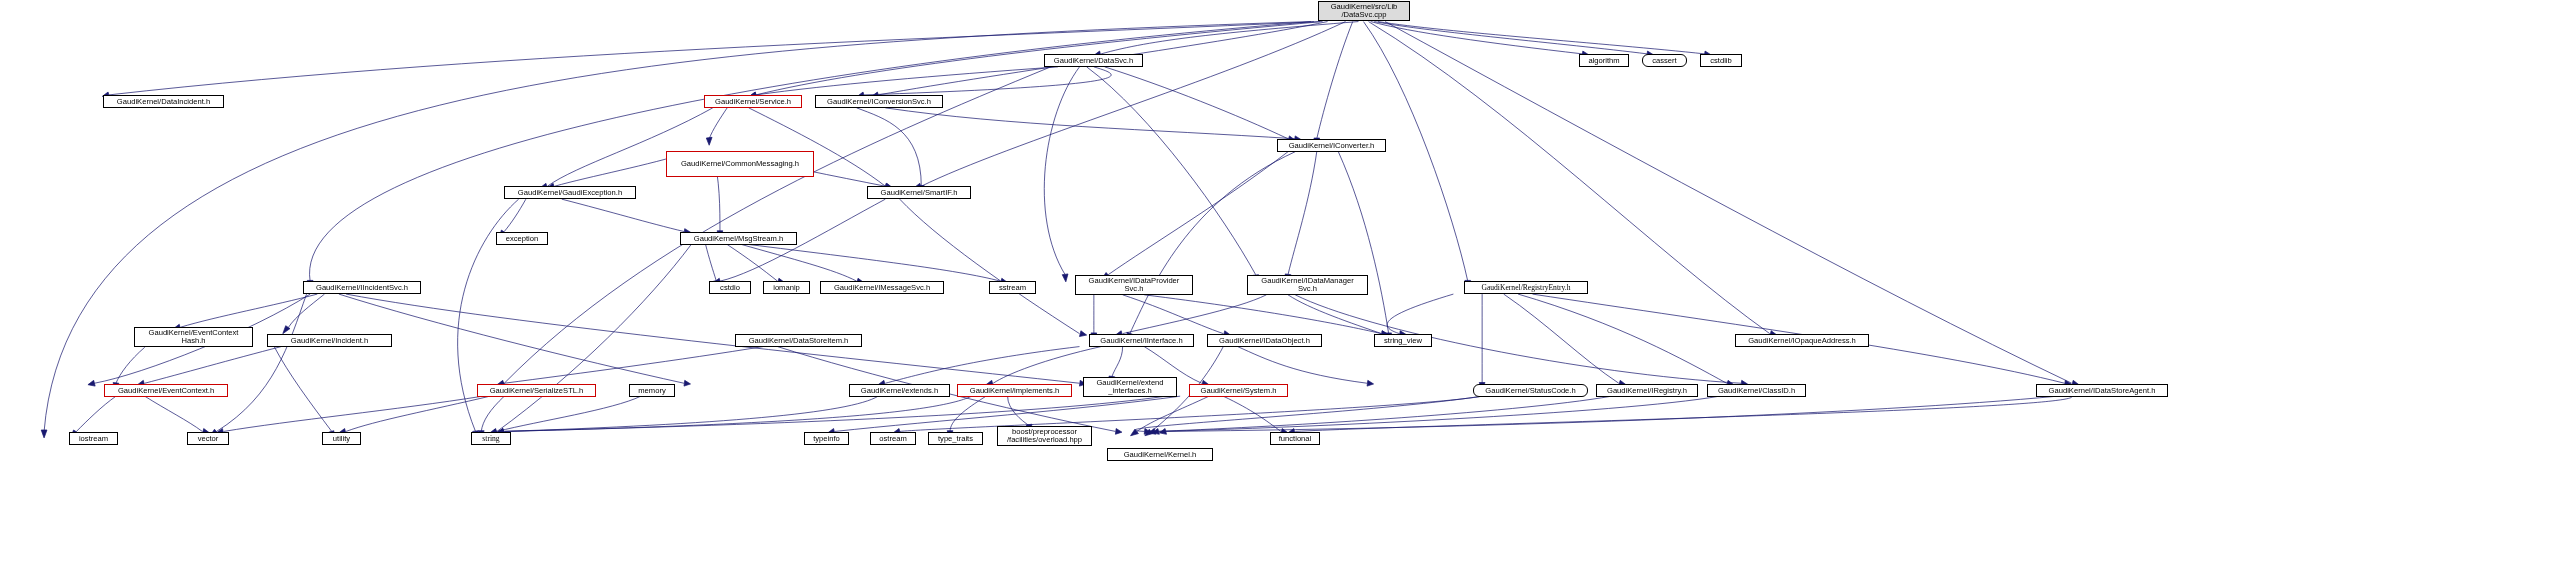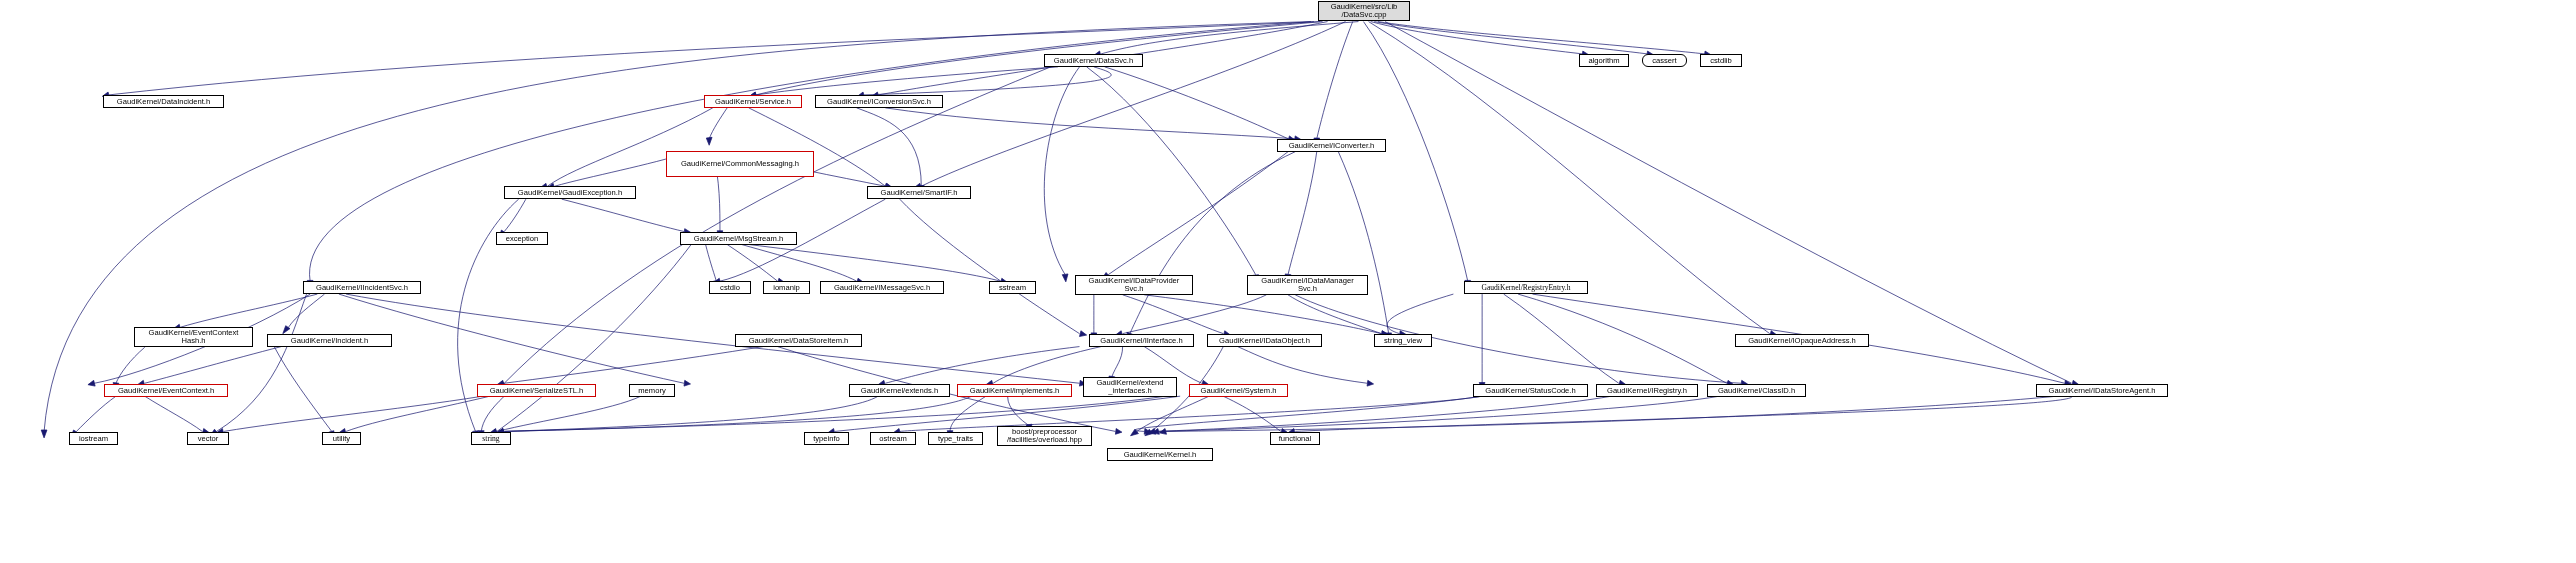--- a/index.html
+++ b/index.html
@@ -253,21 +253,21 @@
     <div class="node" style="left: 1374px; top: 334px; width: 58px; height: 13px;">string_view</div>
     <div class="node" style="left: 1735px; top: 334px; width: 134px; height: 13px;">GaudiKernel/IOpaqueAddress.h</div>
     <div class="node red" style="left: 104px; top: 384px; width: 124px; height: 13px;">GaudiKernel/EventContext.h</div>
     <div class="node red" style="left: 477px; top: 384px; width: 119px; height: 13px;">GaudiKernel/SerializeSTL.h</div>
     <div class="node" style="left: 629px; top: 384px; width: 46px; height: 13px;">memory</div>
     <div class="node" style="left: 849px; top: 384px; width: 101px; height: 13px;">GaudiKernel/extends.h</div>
     <div class="node red" style="left: 957px; top: 384px; width: 115px; height: 13px;">GaudiKernel/implements.h</div>
     <div class="node" style="left: 1083px; top: 377px; width: 94px; height: 20px;">GaudiKernel/extend
 _interfaces.h</div>
     <div class="node red" style="left: 1189px; top: 384px; width: 99px; height: 13px;">GaudiKernel/System.h</div>
-    <div class="node" style="left: 1473px; top: 384px; width: 115px; height: 13px;">GaudiKernel/StatusCode.h</div>
+    <div class="node" style="left: 1473px; top: 384px; width: 115px; height: 13px; border-radius: 6px;">GaudiKernel/StatusCode.h</div>
     <div class="node" style="left: 1596px; top: 384px; width: 102px; height: 13px;">GaudiKernel/IRegistry.h</div>
     <div class="node" style="left: 1707px; top: 384px; width: 99px; height: 13px;">GaudiKernel/ClassID.h</div>
     <div class="node" style="left: 2036px; top: 384px; width: 132px; height: 13px;">GaudiKernel/IDataStoreAgent.h</div>
     <div class="node" style="left: 69px; top: 432px; width: 49px; height: 13px;">iostream</div>
     <div class="node" style="left: 187px; top: 432px; width: 42px; height: 13px;">vector</div>
     <div class="node" style="left: 322px; top: 432px; width: 39px; height: 13px;">utility</div>
     <div class="node" style="left: 471px; top: 432px; width: 40px; height: 13px; font-family: Liberation Serif, serif;">string</div>
     <div class="node" style="left: 804px; top: 432px; width: 45px; height: 13px;">typeinfo</div>
     <div class="node" style="left: 870px; top: 432px; width: 46px; height: 13px;">ostream</div>
     <div class="node" style="left: 928px; top: 432px; width: 55px; height: 13px;">type_traits</div>

